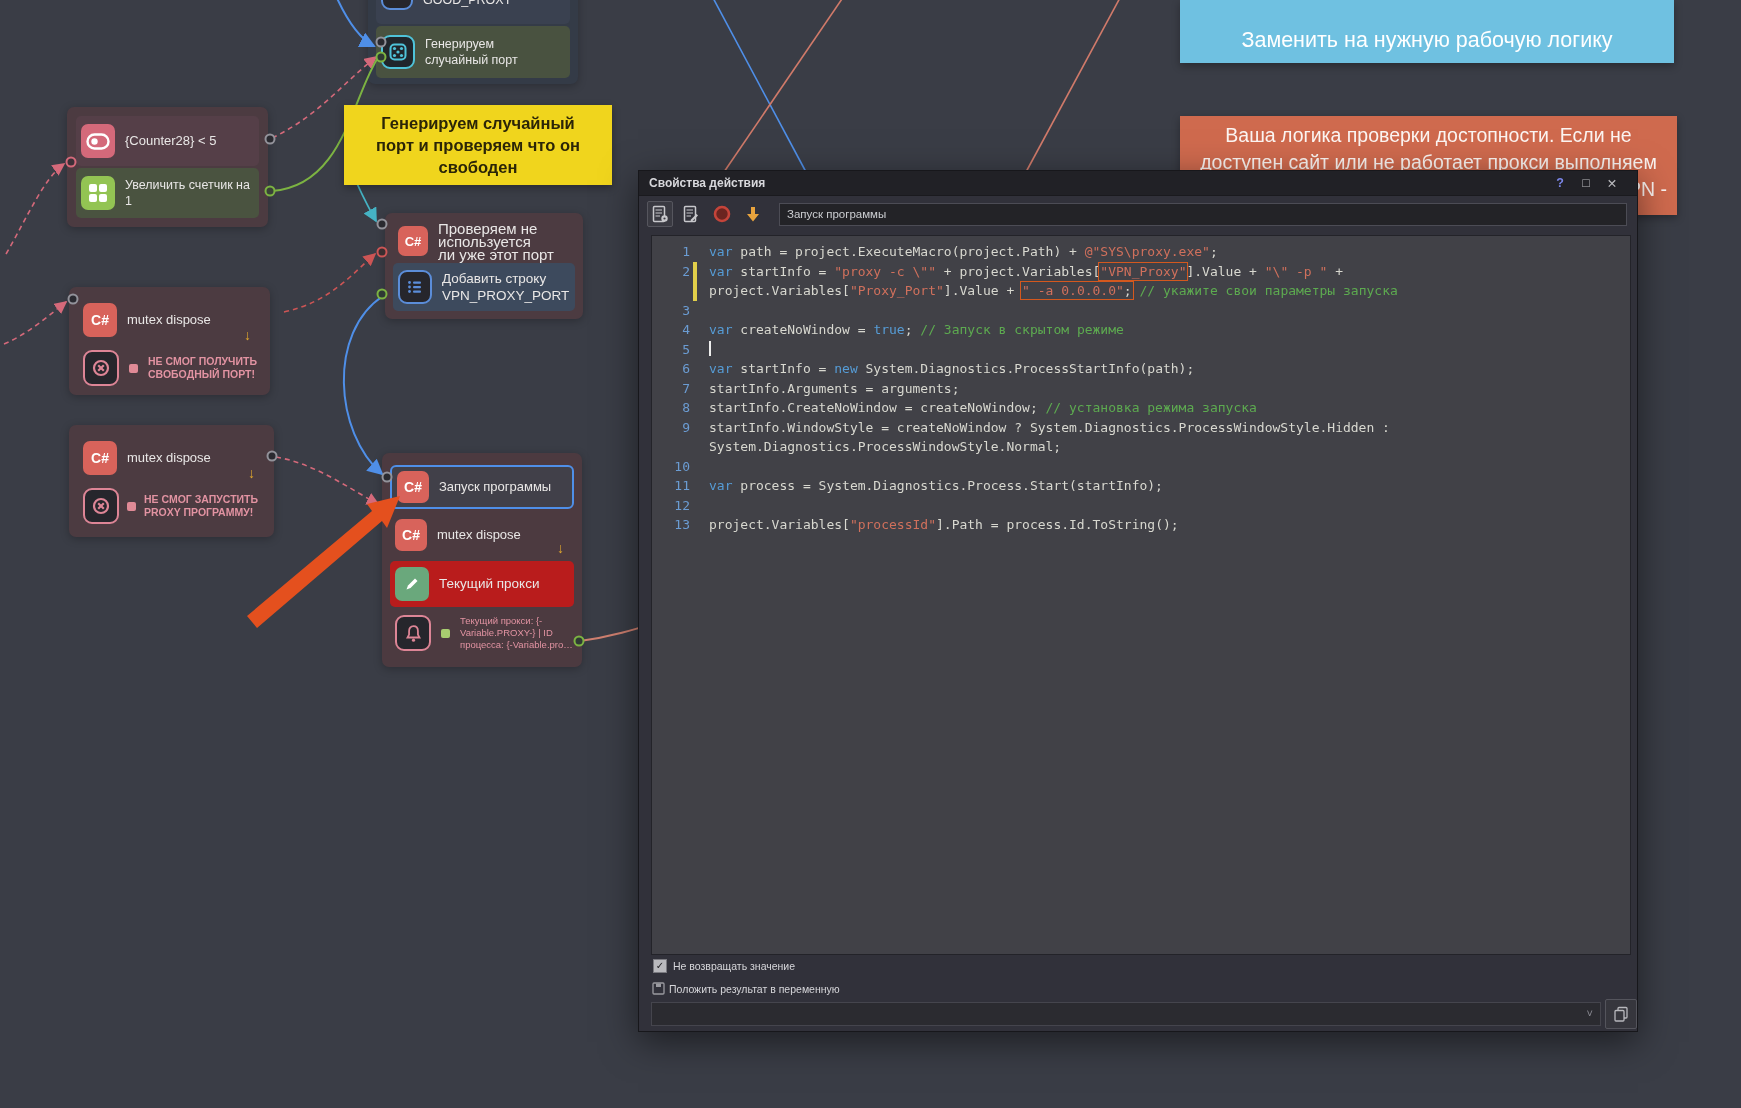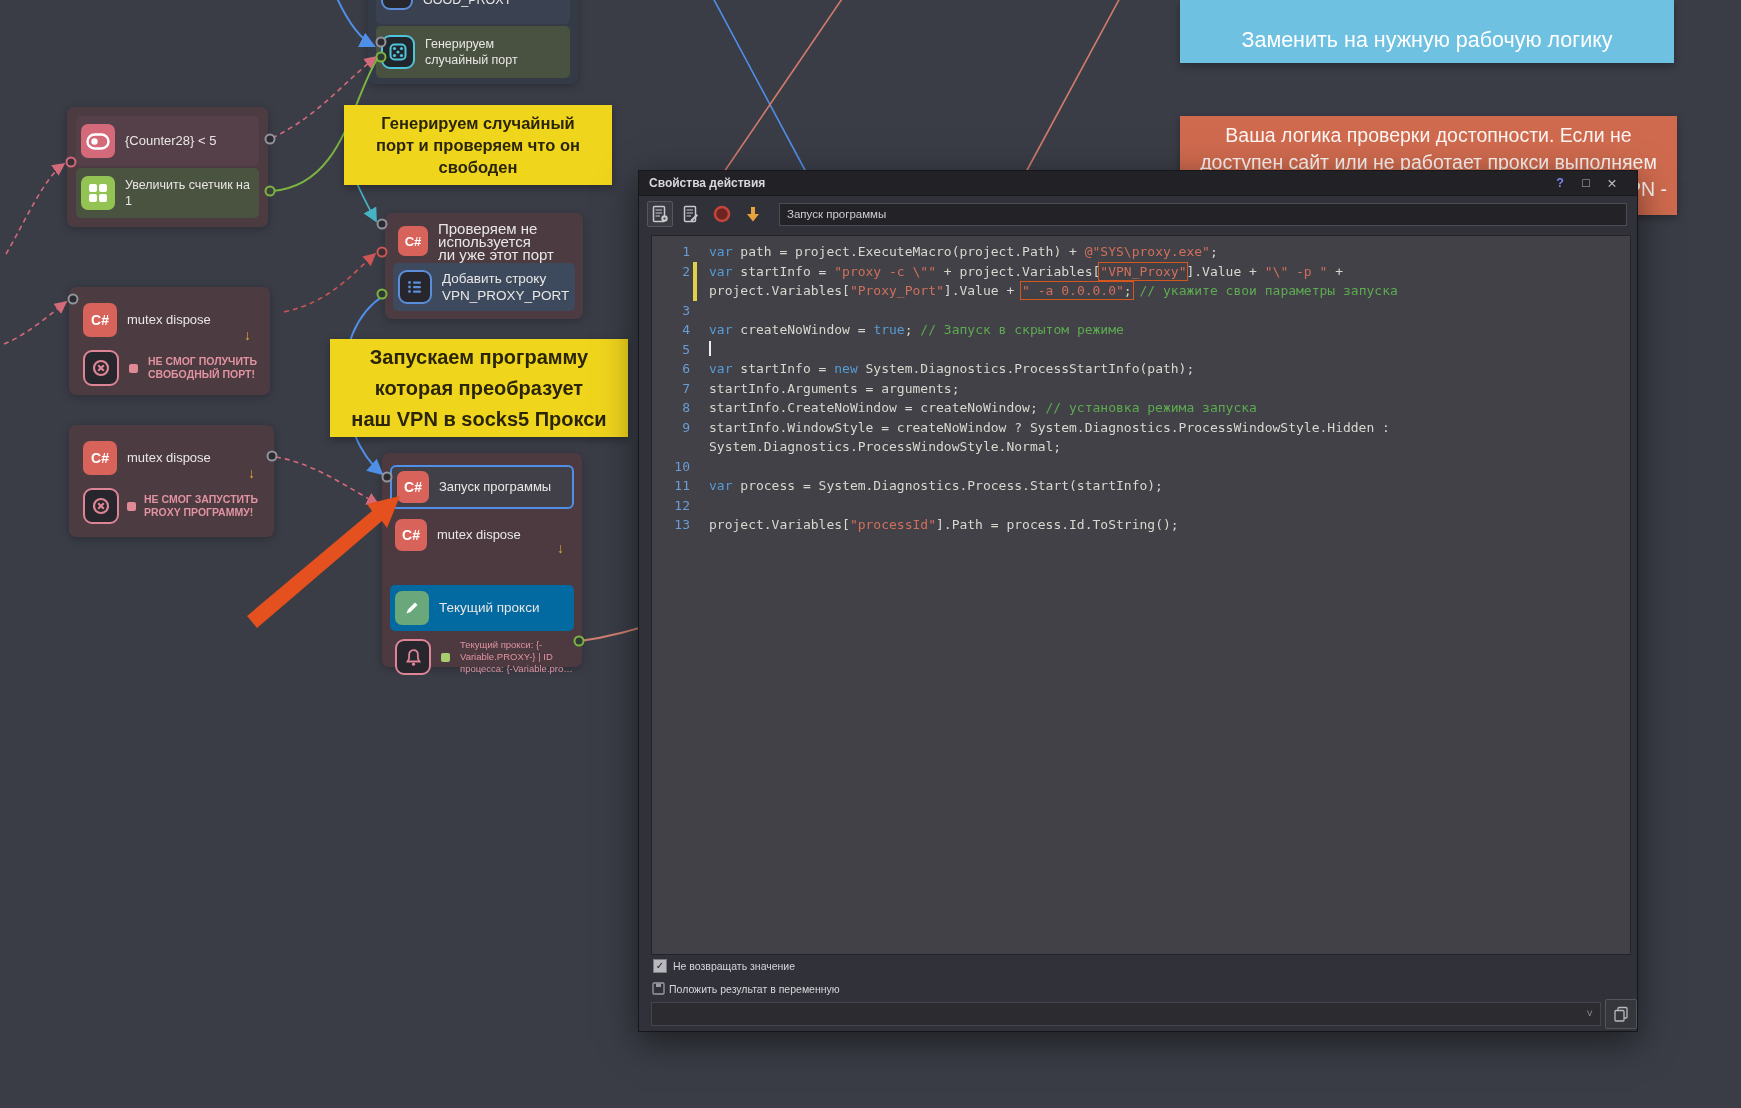--- a/index.html
+++ b/index.html
@@ -221,21 +221,21 @@
   <div class="card" style="left:382px;top:453px;width:200px;height:214px;padding:12px 8px;gap:4px;background:#4c3a40;z-index:2;">
     <div class="nrow" style="height:44px;background:#414049;border:2px solid #4f8fe8;border-radius:6px;">
       <div class="nicon csharp" style="width:32px;height:32px;">C#</div>
       <div class="nlabel" style="font-size:13px;">Запуск программы</div>
     </div>
     <div class="nrow" style="height:44px;">
       <div class="nicon csharp" style="width:32px;height:32px;">C#</div>
       <div class="nlabel" style="font-size:13px;">mutex dispose</div>
       <span class="mini-arrow">↓</span>
     </div>
-    <div class="nrow" style="height:46px;background:#0369a1;margin-top:24px;">
+    <div class="nrow" style="height:46px;background:#b91c1c;">
       <div class="nicon" style="width:34px;height:34px;background:#6aa87c;">
         <svg width="18" height="18" viewBox="0 0 18 18">
             <path d="M3.5 14.5 L5 10.5 L12 3.5 L14.5 6 L7.5 13 L3.5 14.5 Z" fill="#fff"></path>
           </svg>
       </div>
       <div class="nlabel" style="font-size:13.5px;">Текущий прокси</div>
     </div>
     <div class="nrow" style="height:44px;">
       <div class="nicon icon-dark" style="width:36px;height:36px;">
         <svg width="19" height="19" viewBox="0 0 18 18">
@@ -246,23 +246,20 @@
       <span class="sq" style="background:#a8cc70;"></span>
       <div class="notify-label">Текущий прокси: {-
 Variable.PROXY-} | ID
 процесса: {-Variable.pro…</div>
     </div>
   </div>
 
   <div class="note note-yellow" style="left:344px;top:105px;width:268px;height:80px;font-size:16.5px;line-height:22px;z-index:4;">Генерируем случайный
 порт и проверяем что он
 свободен</div>
-  <div class="note note-yellow" style="left:330px;top:339px;width:298px;height:98px;font-size:20px;line-height:31px;z-index:4;">Запускаем программу
-которая преобразует
-наш VPN в socks5 Прокси</div>
   <div class="note" style="left:1180px;top:0;width:494px;height:63px;background:#6fc1e1;color:#ffffff;font-size:21.5px;padding-top:18px;box-sizing:border-box;z-index:4;">Заменить на нужную рабочую логику</div>
   <div class="abs" style="left:1180px;top:116px;width:497px;height:99px;background:#cf6a4e;color:#fcf5f2;font-size:19.5px;line-height:27px;text-align:center;box-shadow:0 3px 8px rgba(0,0,0,.3);z-index:4;padding-top:6px;box-sizing:border-box;">
     <div>Ваша логика проверки достопности. Если не</div>
     <div>доступен сайт или не работает прокси выполняем</div>
     <div style="text-align:right;padding-right:10px;">VPN -</div>
   </div>
 
   <svg class="abs" style="left:0;top:0;z-index:5;" width="1741" height="1108" viewBox="0 0 1741 1108">
     <polygon points="247,616 372,511 367,504 400,496 387,528 382,521 257,628" fill="#e4501e"></polygon>
   </svg>

